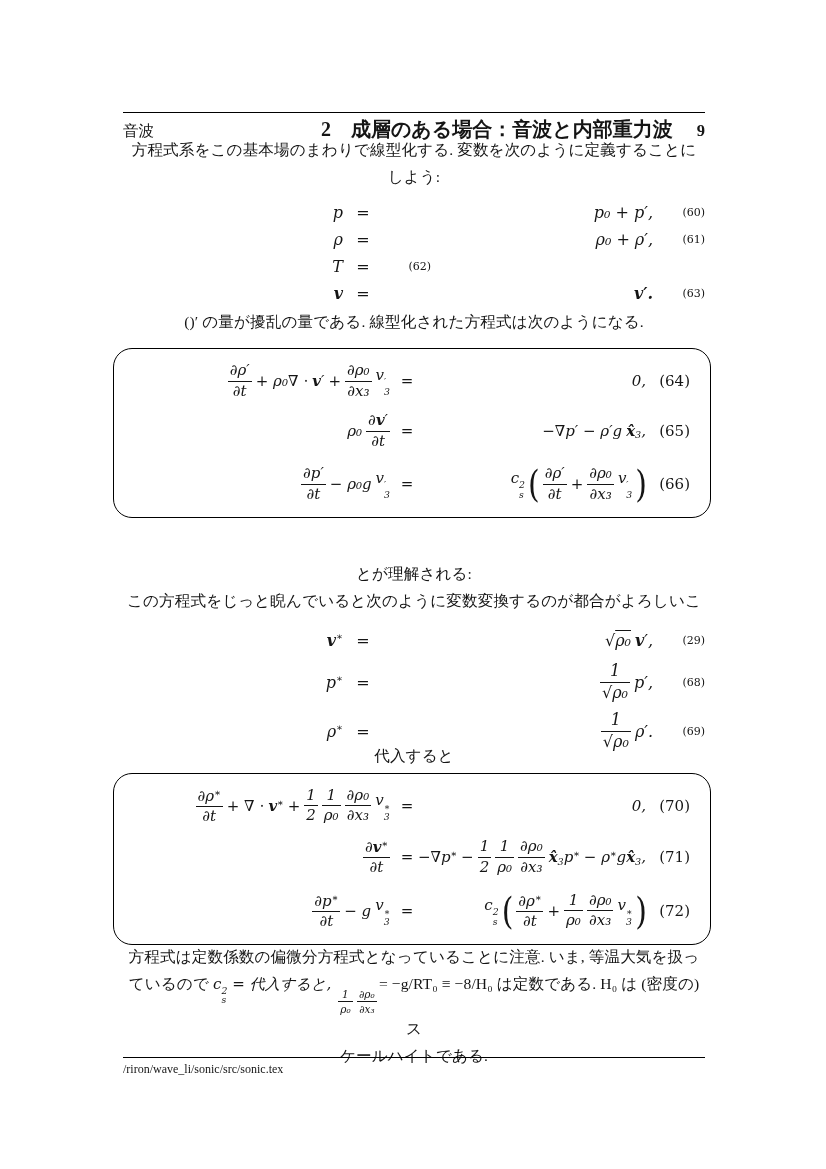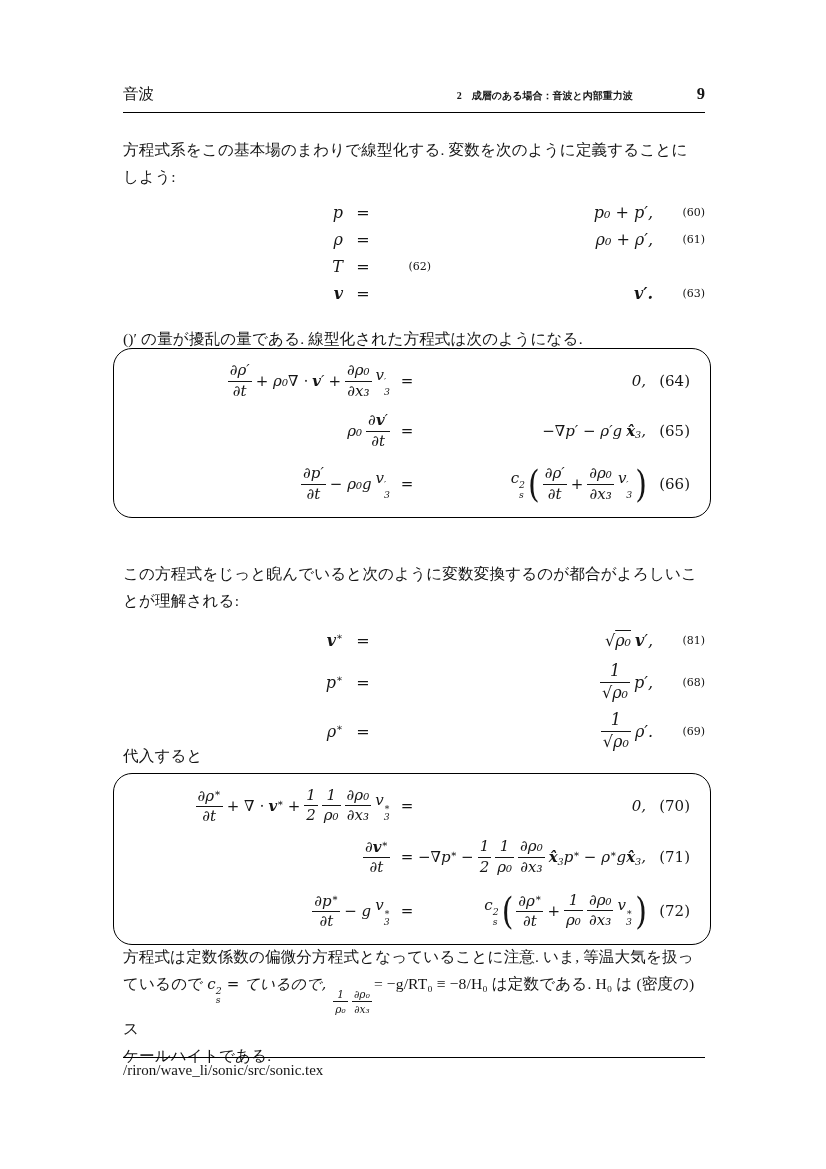--- a/index.html
+++ b/index.html
@@ -1,32 +1,32 @@
 <!DOCTYPE html>
 <html><head>
 <meta charset="utf-8">
 <style>
   html,body { margin:0; padding:0; background:#e8e8e8; }
   .page {
     position:relative; width:826px; height:1169px; margin:0 auto;
     background:#ffffff; color:#151515; overflow:hidden;
     font-family:"Liberation Serif","DejaVu Serif",serif;
   }
-  .abs { position:absolute; left:123px; width:582px;gap:40px; }
+  .abs { position:absolute; left:123px; width:582px; }
 
   
   .hdr { top:84px; display:flex; align-items:baseline; font-size:16px; }
   .hdr-left { font-size:15.5px; }
   .hdr-spacer { flex:1; }
-  .hdr-center { font-weight:bold; font-size:10px; }
+  .hdr-center { font-weight:bold; font-size:20px;margin-top:32px; }
   .hdr-right { font-weight:bold; margin-left:24px; font-size:16.5px; }
   .rule { position:absolute; left:123px; width:582px; height:1px; background:#000; }
 
   
-  .para { font-size:15.6px; line-height:27px; letter-spacing:0.1px; }
+  .para { font-size:15.6px; line-height:27px; letter-spacing:0.1px;text-align:center; }
 
   
   .eqrow { display:flex; align-items:center; font-size:16px;
            font-family:"DejaVu Serif",serif; font-style:italic; }
   .eqrow .lhs { flex:0 0 222px; display:flex; justify-content:flex-end; align-items:center; min-width:0; }
   .eqrow .rel { flex:0 0 36px; text-align:center; font-style:normal; }
   .eqrow .rhs { flex:1; display:flex; justify-content:flex-end; align-items:center; min-width:0; }
   .eqrow .enum { flex:0 0 50px; text-align:right; font-style:normal; font-size:11px; }
   .lhs > *, .rhs > * { margin:0 2px; }
   .g1row { height:27px; }
@@ -59,21 +59,21 @@
 
   
   .imath { font-family:"DejaVu Serif",serif; font-style:italic; font-size:15px; white-space:pre; }
   .ifrac { display:inline-flex; flex-direction:column; align-items:center;
            font-family:"DejaVu Serif",serif; font-style:italic;
            font-size:10.5px; line-height:1.12; vertical-align:-0.85em; margin:0 2px; }
   .iss { display:inline-flex; flex-direction:column; align-items:flex-start;
          font-size:62%; line-height:1.05; vertical-align:-0.5em; }
 
   
-  .ftr { top:1062px; display:flex; align-items:center; font-size:15px; }
+  .ftr { top:1062px; display:flex; align-items:center; font-size:12px; }
   .ftr-left { flex:1; }
   .ftr-right { text-align:right; }
 </style>
 </head>
 <body>
 
 <div class="page">
 
   <div class="abs hdr">
     <span class="hdr-left">音波</span>
@@ -121,21 +121,21 @@
           <span class="tk bi">v</span>
         </span>
       <span class="rel">=</span>
       <span class="rhs">
           <span class="tk bi">v′.</span>
         </span>
       <span class="enum">(63)</span>
     </div>
   </div>
 
-  <div class="abs para" style="top:325px">
+  <div class="abs para" style="top:308px">
     <div>()′ の量が擾乱の量である. 線型化された方程式は次のようになる.</div>
   </div>
 
   <div class="mathbox" style="top:348px;height:170px">
     <div class="eqrow h44">
       <span class="lhs">
         <span class="frac">
             <span class="fn">∂ρ′</span>
             <span class="fbar"></span>
             <span class="fd">∂t</span>
@@ -198,35 +198,35 @@
             <span class="fd">∂x₃</span>
           </span>
         <span class="tk"><span>v</span><span class="ss"><span>′</span><span>3</span></span></span>
         <span class="bp">)</span>
       </span>
       <span class="enum">(66)</span>
     </div>
   </div>
 
   <div class="abs para" style="top:560px">
+    <div>とが理解される:</div>
     <div>この方程式をじっと睨んでいると次のように変数変換するのが都合がよろしいこ</div>
-    <div>とが理解される:</div>
   </div>
 
   <div class="abs" style="top:624px">
     <div class="eqrow g2row67">
       <span class="lhs">
           <span class="tk"><span class="bi">v</span><span class="sup">∗</span></span>
         </span>
       <span class="rel">=</span>
       <span class="rhs">
         <span class="tk"><span class="rt">√</span><span class="ol">ρ₀</span></span>
         <span class="tk"><span class="bi">v</span><span>′,</span></span>
       </span>
-      <span class="enum">(81)</span>
+      <span class="enum">(29)</span>
     </div>
     <div class="eqrow g2row68">
       <span class="lhs">
           <span class="tk"><span>p</span><span class="sup">∗</span></span>
         </span>
       <span class="rel">=</span>
       <span class="rhs">
         <span class="frac">
             <span class="fn">1</span>
             <span class="fbar"></span>
@@ -356,21 +356,21 @@
         <span class="tk"><span>v</span><span class="ss"><span>∗</span><span>3</span></span></span>
         <span class="bp">)</span>
       </span>
       <span class="enum">(72)</span>
     </div>
   </div>
 
   <div class="abs para" style="top:943px">
     <div>方程式は定数係数の偏微分方程式となっていることに注意. いま, 等温大気を扱っ</div>
     <div>
-      <span>ているので </span><span class="imath"><span>c</span><span class="iss"><span>2</span><span>s</span></span></span><span class="imath"> = ているので, </span><span class="ifrac">
+      <span>ているので </span><span class="imath"><span>c</span><span class="iss"><span>2</span><span>s</span></span></span><span class="imath"> = 代入すると, </span><span class="ifrac">
           <span class="fn">1</span>
           <span class="fbar"></span>
           <span class="fd">ρ₀</span>
         </span><span class="ifrac">
           <span class="fn">∂ρ₀</span>
           <span class="fbar"></span>
           <span class="fd">∂x₃</span>
         </span><span>= −g/RT₀ ≡ −8/H₀ は定数である. H₀ は (密度の) ス</span>
     </div>
     <div>ケールハイトである.</div>

